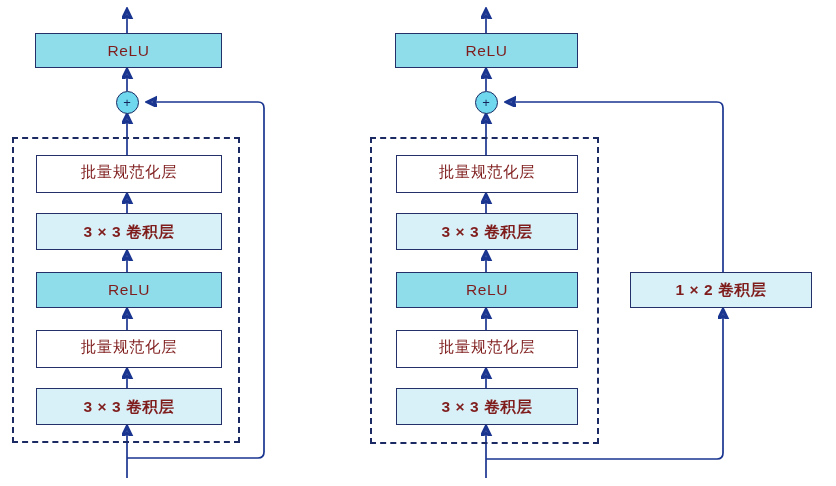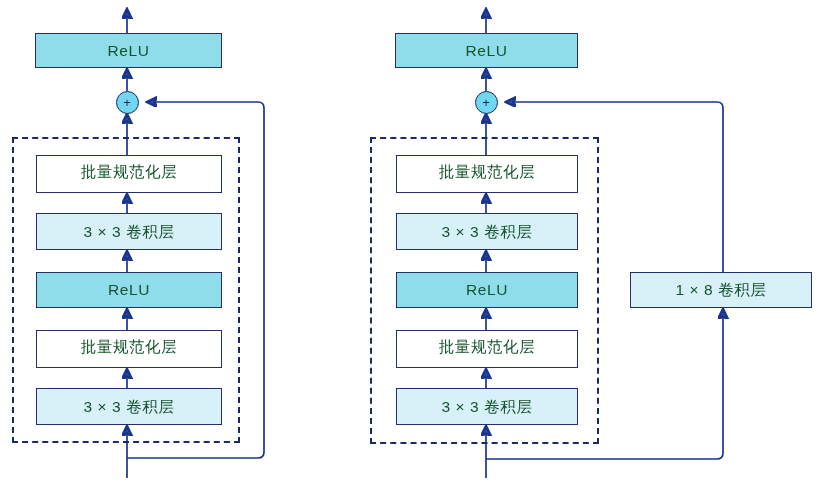--- a/index.html
+++ b/index.html
@@ -15,29 +15,29 @@
     background:#ffffff;
     overflow:hidden;
   }
   .node{
     position:absolute;
     box-sizing:border-box;
     border:1.6px solid #23306a;
     display:flex;
     align-items:center;
     justify-content:center;
-    color:#14532d;
+    color:#7f1d1d;
     font-size:15.5px;
     letter-spacing:0.6px;
     line-height:1;
     white-space:nowrap;
     user-select:none;
   }
   .node.relu{background:#8fdcea;}
-  .node.conv{background:#d8f1f8;}
+  .node.conv{background:#d8f1f8;font-weight:bold;}
   .node.bn{background:#ffffff;font-family:Liberation Mono, monospace;}
   .node .label{pointer-events:none;}
 
   .dashed-group{
     position:absolute;
     box-sizing:border-box;
     border:2.2px dashed #1b2a63;
     background:transparent;
   }
 
@@ -164,16 +164,16 @@
 
   <div class="node bn" style="left:396px;top:330px;width:182px;height:38px;">
     <span class="label">批量规范化层</span>
   </div>
 
   <div class="node conv" style="left:396px;top:388px;width:182px;height:37px;">
     <span class="label">3 × 3 卷积层</span>
   </div>
 
   <div class="node conv" style="left:630px;top:272px;width:182px;height:36px;">
-    <span class="label">1 × 8 卷积层</span>
+    <span class="label">1 × 2 卷积层</span>
   </div>
 
 </div>
 
 </body></html>

